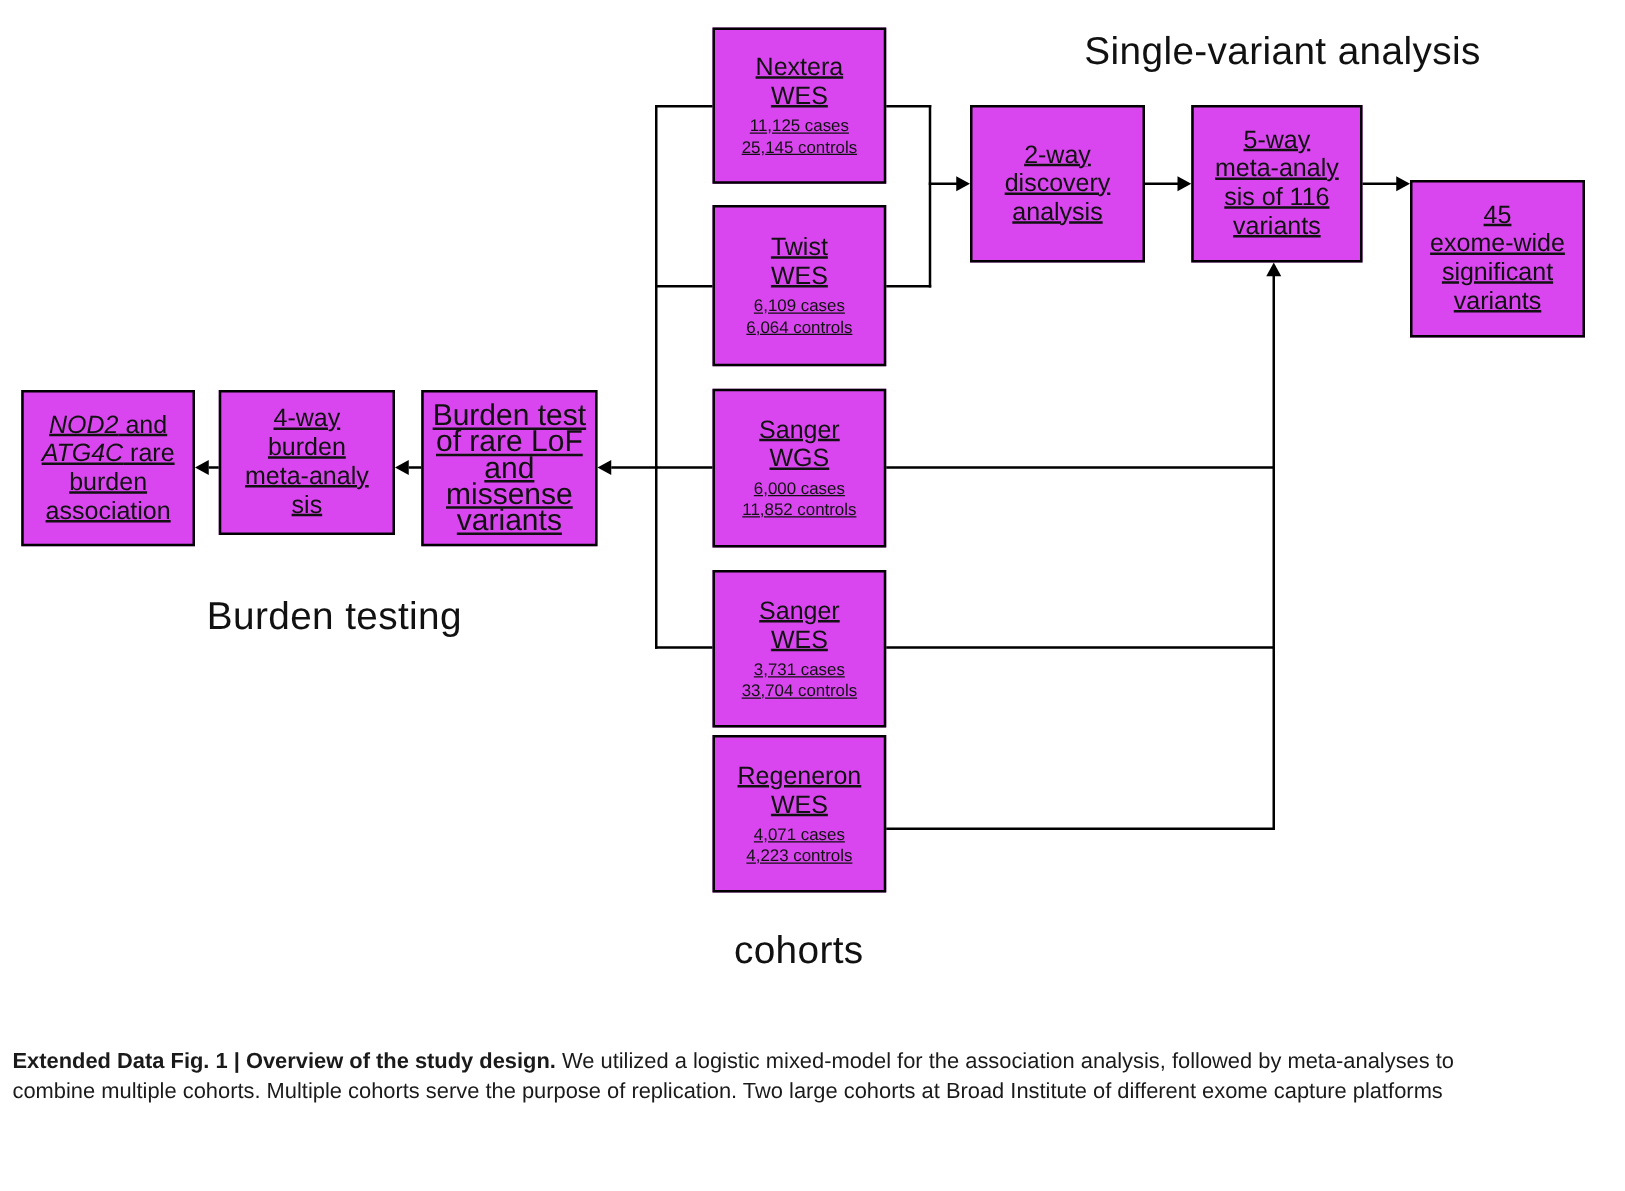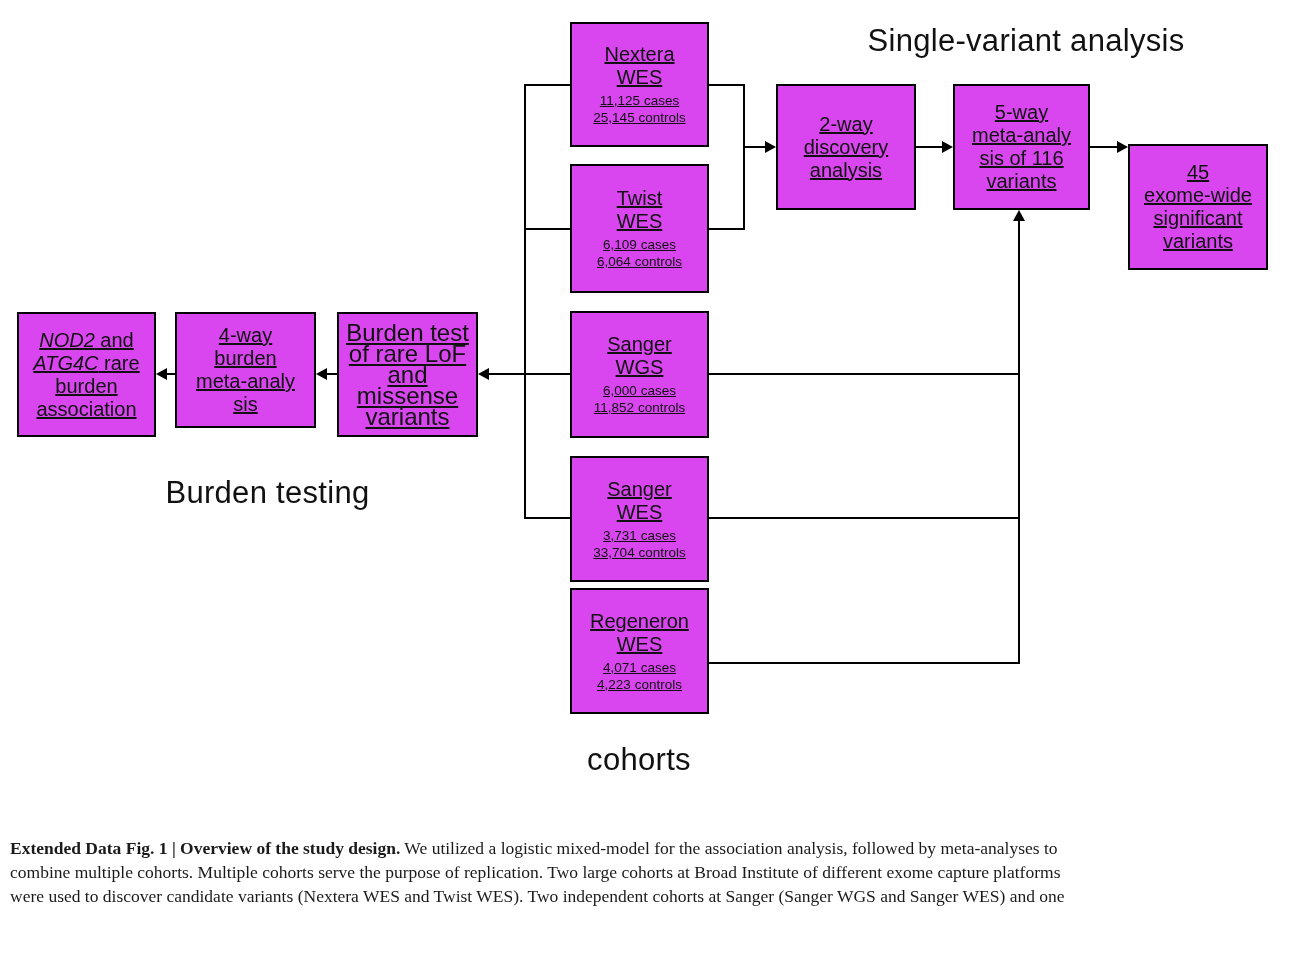--- a/index.html
+++ b/index.html
@@ -37,21 +37,21 @@
   
   .hline{position:absolute;height:2px;background:var(--line);}
   .vline{position:absolute;width:2px;background:var(--line);}
   
   .arr{position:absolute;width:0;height:0;}
   .arrR{border-top:6px solid transparent;border-bottom:6px solid transparent;border-left:11px solid var(--line);}
   .arrL{border-top:6px solid transparent;border-bottom:6px solid transparent;border-right:11px solid var(--line);}
   .arrU{border-left:6px solid transparent;border-right:6px solid transparent;border-bottom:11px solid var(--line);}
   
   .caption{position:absolute;left:10px;top:836px;color:var(--caption-text);font-size:17.5px;line-height:24px;}
-  .cap-line{white-space:nowrap;font-family:Liberation Serif, serif;}
+  .cap-line{white-space:nowrap;}
   .cap-bold{font-weight:bold;}
 </style>
 </head>
 <body>
 
 <div class="canvas">
 
   <div class="slabel" style="left:145px;top:474px;width:245px;">Burden testing</div>
   <div class="slabel" style="left:846px;top:22px;width:360px;">Single-variant analysis</div>
   <div class="slabel" style="left:538px;top:741px;width:202px;">
@@ -153,16 +153,15 @@
 
   <div class="vline" style="left:1018px;top:220px;height:444px;"></div>
   <div class="arr arrU" style="left:1013px;top:210px;"></div>
   <div class="hline" style="left:709px;top:373px;width:311px;"></div>
   <div class="hline" style="left:709px;top:517px;width:311px;"></div>
   <div class="hline" style="left:709px;top:662px;width:311px;"></div>
 
   <div class="caption">
     <div class="cap-line"><span class="cap-bold">Extended Data Fig. 1 | Overview of the study design.</span><span> We utilized a logistic mixed-model for the association analysis, followed by meta-analyses to</span></div>
     <div class="cap-line">combine multiple cohorts. Multiple cohorts serve the purpose of replication. Two large cohorts at Broad Institute of different exome capture platforms</div>
-    <div class="cap-line">were used to discover candidate variants (Nextera WES and Twist WES). Two independent cohorts at Sanger (Sanger WGS and Sanger WES) and one</div>
   </div>
 
 </div>
 
 </body></html>

